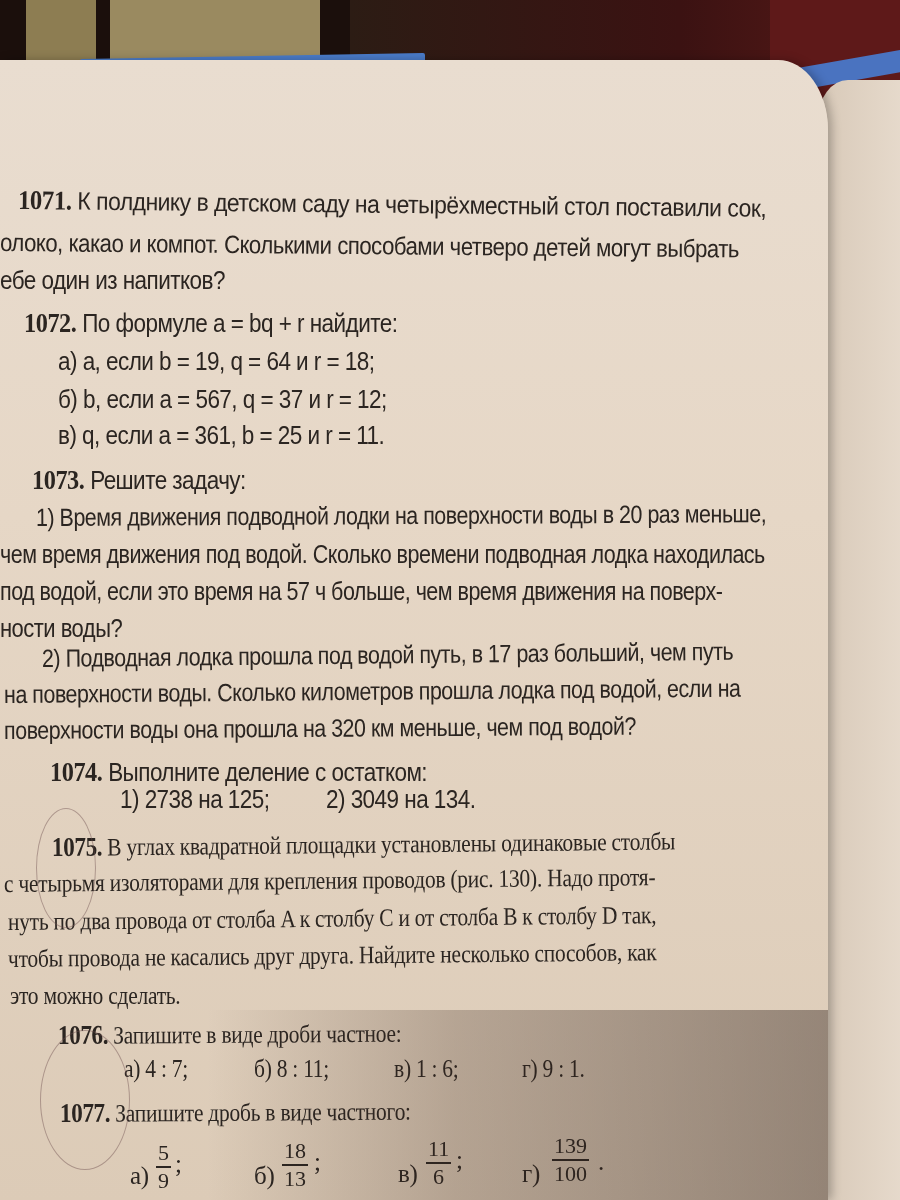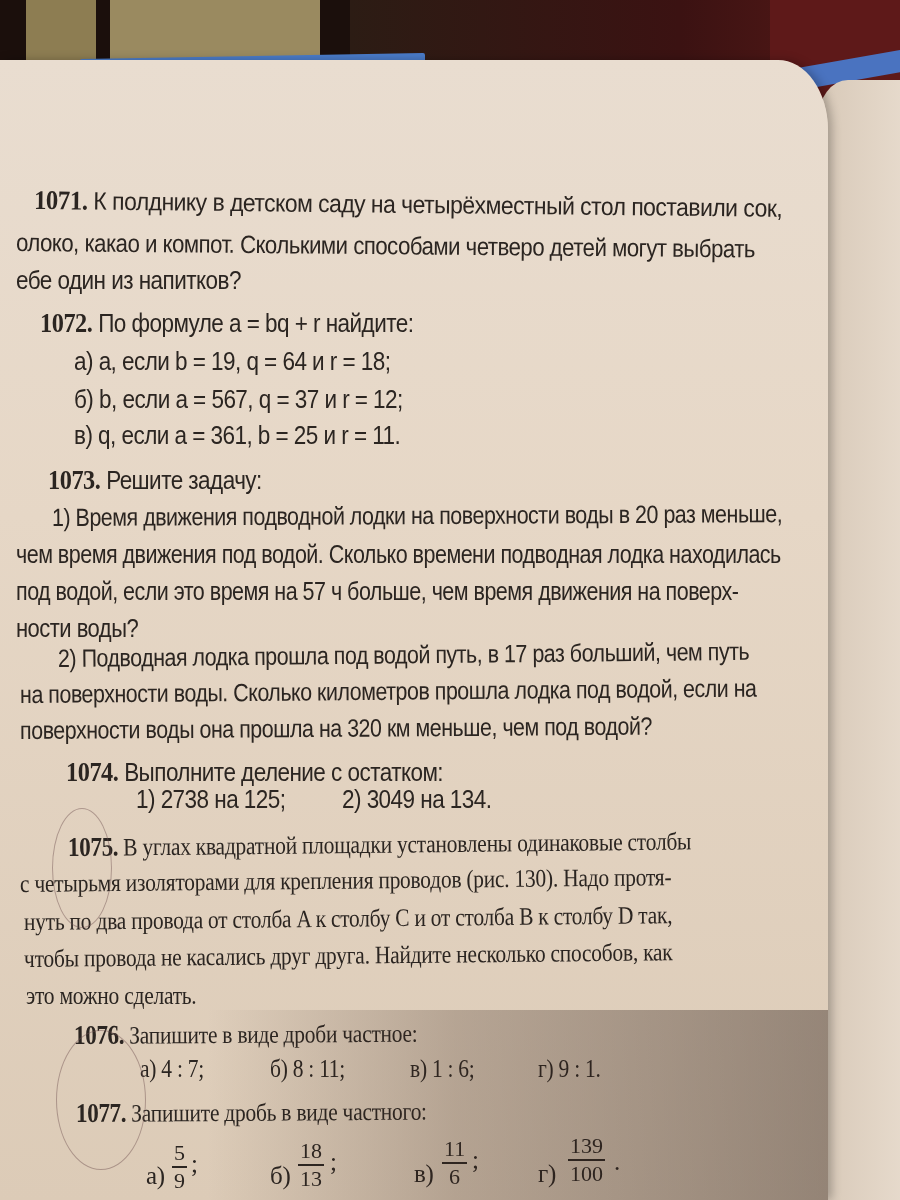--- a/index.html
+++ b/index.html
@@ -38,21 +38,21 @@
     position: absolute; left: 818px; top: 80px; width: 90px; height: 1120px;
     background: linear-gradient(90deg,#d8c9b8,#e7dbcd);
     border-top-left-radius: 30px 40px;
   }
   .shadow-bottom {
     position: absolute; left: 0; top: 1010px; width: 828px; height: 190px;
     background: linear-gradient(90deg, rgba(0,0,0,0) 0%, rgba(0,0,0,0) 25%, rgba(60,40,30,0.25) 55%, rgba(40,25,20,0.4) 100%);
     pointer-events: none;
   }
 
-  .content { position: absolute; left: 16px; top: 0; width: 828px; height: 1200px; }
+  .content { position: absolute; left: 0; top: 0; width: 828px; height: 1200px; }
 
   .line {
     position: absolute; white-space: nowrap;
     font-family: "Liberation Sans Narrow", "Liberation Sans", sans-serif;
     font-size: 25px; letter-spacing: -0.6px;
     transform-origin: left center;
     color: #2b2521;
   }
   .num { font-family: "Liberation Serif", serif; font-weight: bold; font-size: 27px; letter-spacing: -0.5px; }
   .serif { font-family: "Liberation Serif", serif; font-size: 25px; letter-spacing: -0.3px; }

